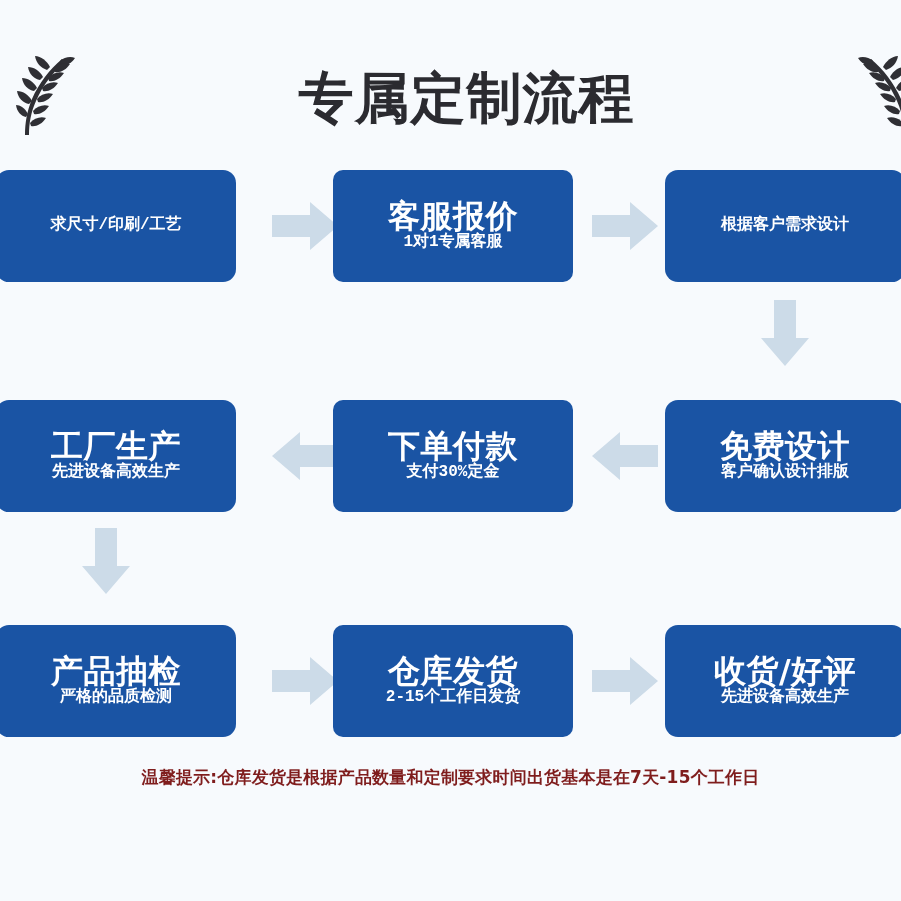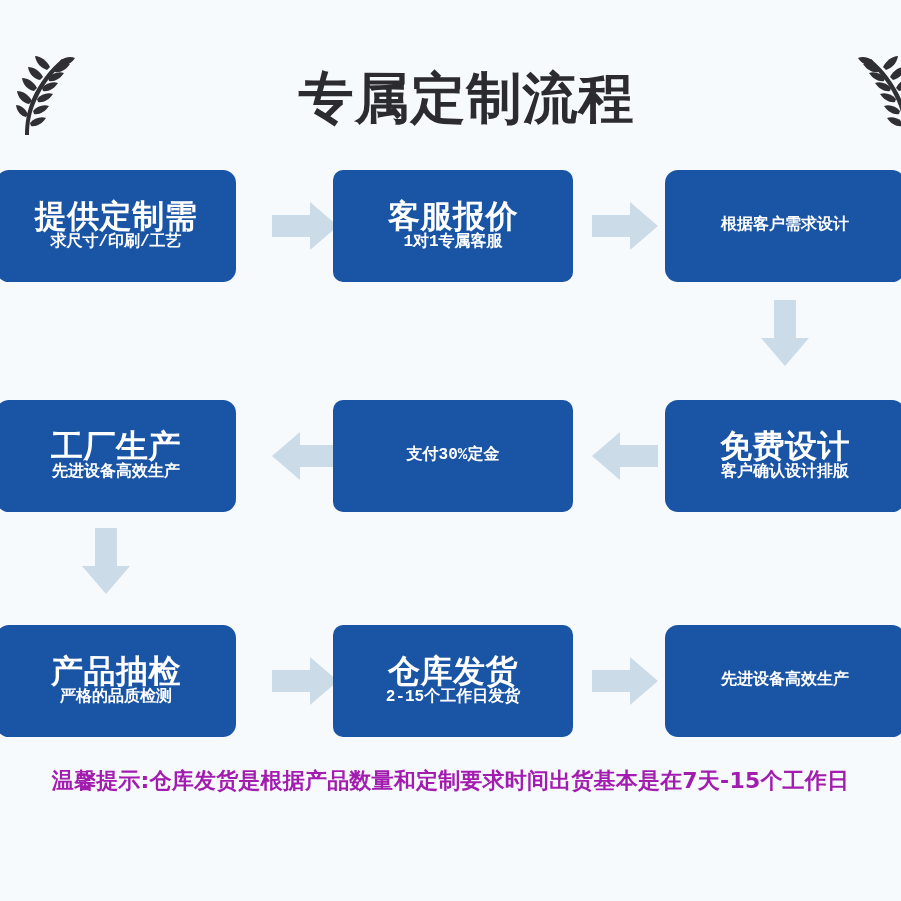--- a/index.html
+++ b/index.html
@@ -118,22 +118,22 @@
 
   .arrow-shape { display: block; width: 100%; height: 100%; }
 
   
   .footer-note {
     position: absolute;
     top: 766px;
     left: 0;
     width: 901px;
     text-align: center;
-    color: #a21caf;
-    font-size: 22px;
+    color: #7f1d1d;
+    font-size: 17px;
     font-weight: 600;
     letter-spacing: 0.2px;
     font-family: "DejaVu Sans", "Liberation Sans", sans-serif;
   }
 </style>
 </head>
 <body>
 
 <div id="stage">
 
@@ -172,21 +172,20 @@
         <path d="M27 22 C24 16 18 12 12 12 C13 19 18 24 24 25 Z"></path>
         <path d="M21 33 C18 27 12 23 6 23 C7 30 12 35 18 36 Z"></path>
         <path d="M16 46 C13 40 7 36 1 36 C2 43 7 48 13 49 Z"></path>
         <path d="M12 59 C9 53 4 50 0 50 C1 57 5 61 10 62 Z"></path>
       </g>
     </svg>
   </div>
 
   <div class="row row-1">
     <div class="box box-c0">
-      <div class="box-title">提供定制需</div>
       <div class="box-sub">求尺寸/印刷/工艺</div>
     </div>
 
     <div class="h-arrow h-arrow-a">
       <svg class="arrow-shape" viewBox="0 0 66 48" preserveAspectRatio="none">
         <polygon points="0,13 38,13 38,0 66,24 38,48 38,35 0,35" fill="#ccdbe8"></polygon>
       </svg>
     </div>
 
     <div class="box box-c1">
@@ -217,20 +216,21 @@
       <div class="box-sub">先进设备高效生产</div>
     </div>
 
     <div class="h-arrow h-arrow-a">
       <svg class="arrow-shape" viewBox="0 0 66 48" preserveAspectRatio="none">
         <polygon points="66,13 28,13 28,0 0,24 28,48 28,35 66,35" fill="#ccdbe8"></polygon>
       </svg>
     </div>
 
     <div class="box box-c1">
+      <div class="box-title">下单付款</div>
       <div class="box-sub">支付30%定金</div>
     </div>
 
     <div class="h-arrow h-arrow-b">
       <svg class="arrow-shape" viewBox="0 0 66 48" preserveAspectRatio="none">
         <polygon points="66,13 28,13 28,0 0,24 28,48 28,35 66,35" fill="#ccdbe8"></polygon>
       </svg>
     </div>
 
     <div class="box box-c2">
@@ -262,19 +262,20 @@
       <div class="box-sub">2-15个工作日发货</div>
     </div>
 
     <div class="h-arrow h-arrow-b">
       <svg class="arrow-shape" viewBox="0 0 66 48" preserveAspectRatio="none">
         <polygon points="0,13 38,13 38,0 66,24 38,48 38,35 0,35" fill="#ccdbe8"></polygon>
       </svg>
     </div>
 
     <div class="box box-c2">
+      <div class="box-title">收货/好评</div>
       <div class="box-sub">先进设备高效生产</div>
     </div>
   </div>
 
   <div class="footer-note">温馨提示:仓库发货是根据产品数量和定制要求时间出货基本是在7天-15个工作日</div>
 
 </div>
 
 </body></html>

